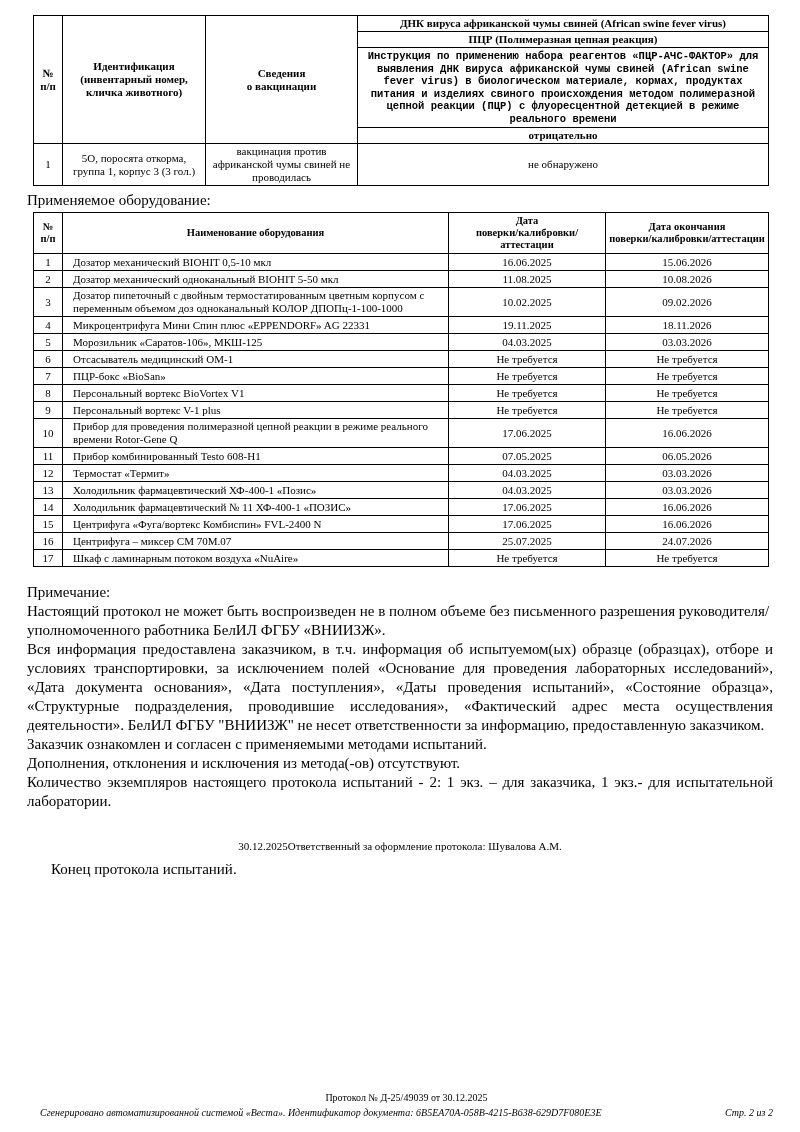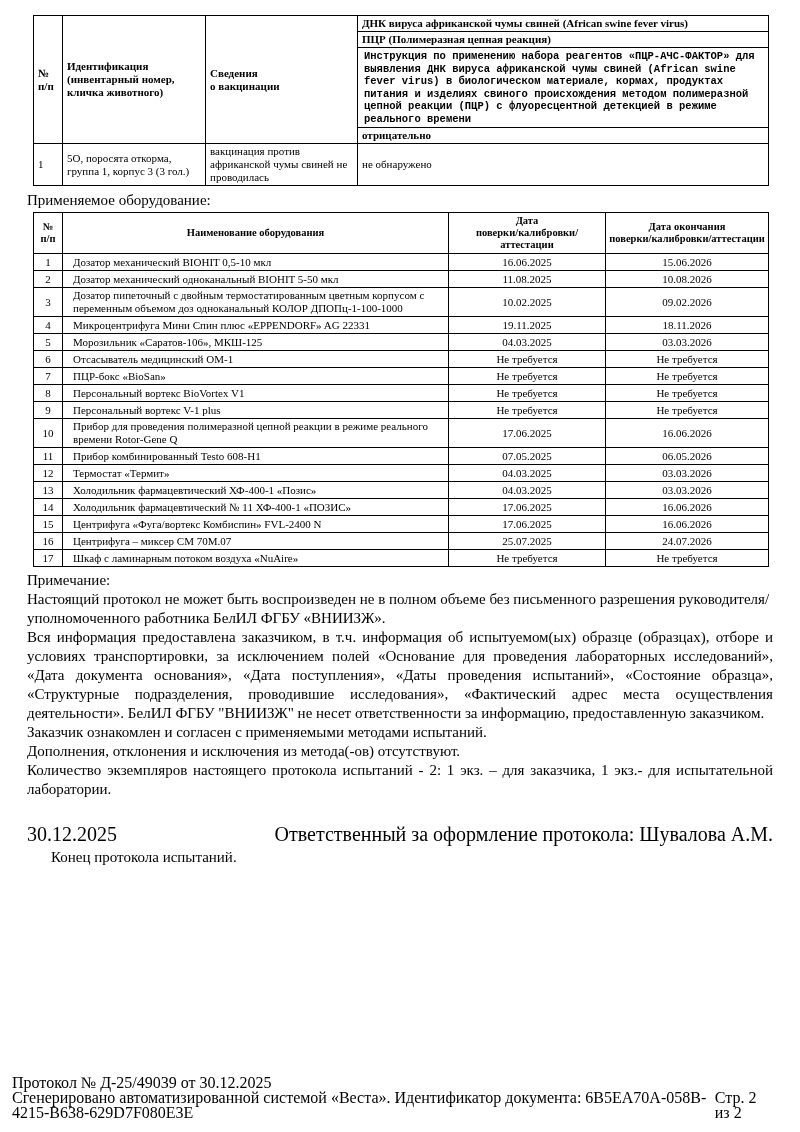--- a/index.html
+++ b/index.html
@@ -10,46 +10,46 @@
     font-family:"Liberation Serif","DejaVu Serif",serif;
     overflow:hidden;
   }
   .content{position:absolute;left:27px;top:15px;width:746px;}
 
   table{border-collapse:collapse;table-layout:fixed;margin-left:6px;width:735px;}
   th,td{border:1px solid #000;vertical-align:middle;}
 
   
   .t1{font-size:11px;}
-  .t1 th,.t1 td{text-align:left;padding:1px 4px;line-height:13px;}
+  .t1 th,.t1 td{text-align:center;padding:1px 4px;line-height:13px;}
   .t1 th{font-weight:bold;}
   .t1 .instruction{font-size:10.5px;line-height:12.5px;padding:2px 6px;font-family:Liberation Mono, monospace;}
   .pre{white-space:pre-line;}
   .h-r1{height:16px;}
   .h-r2{height:15px;}
   .h-r4{height:15px;}
   .h-data{height:42px;}
 
   
   .section-title{font-size:15px;line-height:18px;margin:5px 0 3px 0;}
   .t2{font-size:11px;margin-top:1px;}
   .t2 th{font-weight:bold;text-align:center;font-size:10.5px;line-height:12px;padding:2px 2px;}
   .t2 td{padding:1px 4px;line-height:13px;text-align:center;height:14px;}
   .t2 td.td-name{text-align:left;padding:1px 10px;}
 
   
-  .notes{font-size:15px;line-height:19px;margin-top:4px;}
+  .notes{font-size:15px;line-height:19px;margin-top:16px;}
   .notes p{margin:0;}
   .just{text-align:justify;}
 
-  .sig-row{display:flex;justify-content:space-between;font-size:20px;line-height:19px;margin-top:26px;}
+  .sig-row{display:flex;justify-content:center;font-size:11px;line-height:19px;margin-top:26px;}
   .end-line{font-size:15px;line-height:19px;margin-top:4px;margin-left:24px;}
 
-  .footer{position:absolute;left:12px;right:27px;bottom:12px;font-size:16px;line-height:15px;}
-  .footer-row{display:flex;justify-content:space-between;}
+  .footer{position:absolute;left:40px;right:27px;bottom:12px;font-size:10px;line-height:15px;text-align:center;}
+  .footer-row{display:flex;justify-content:space-between;font-style:italic;}
 </style>
 </head>
 <body>
 
 <div class="page">
   <div class="content">
 
     <table class="t1">
       <colgroup>
         <col style="width:29px">

